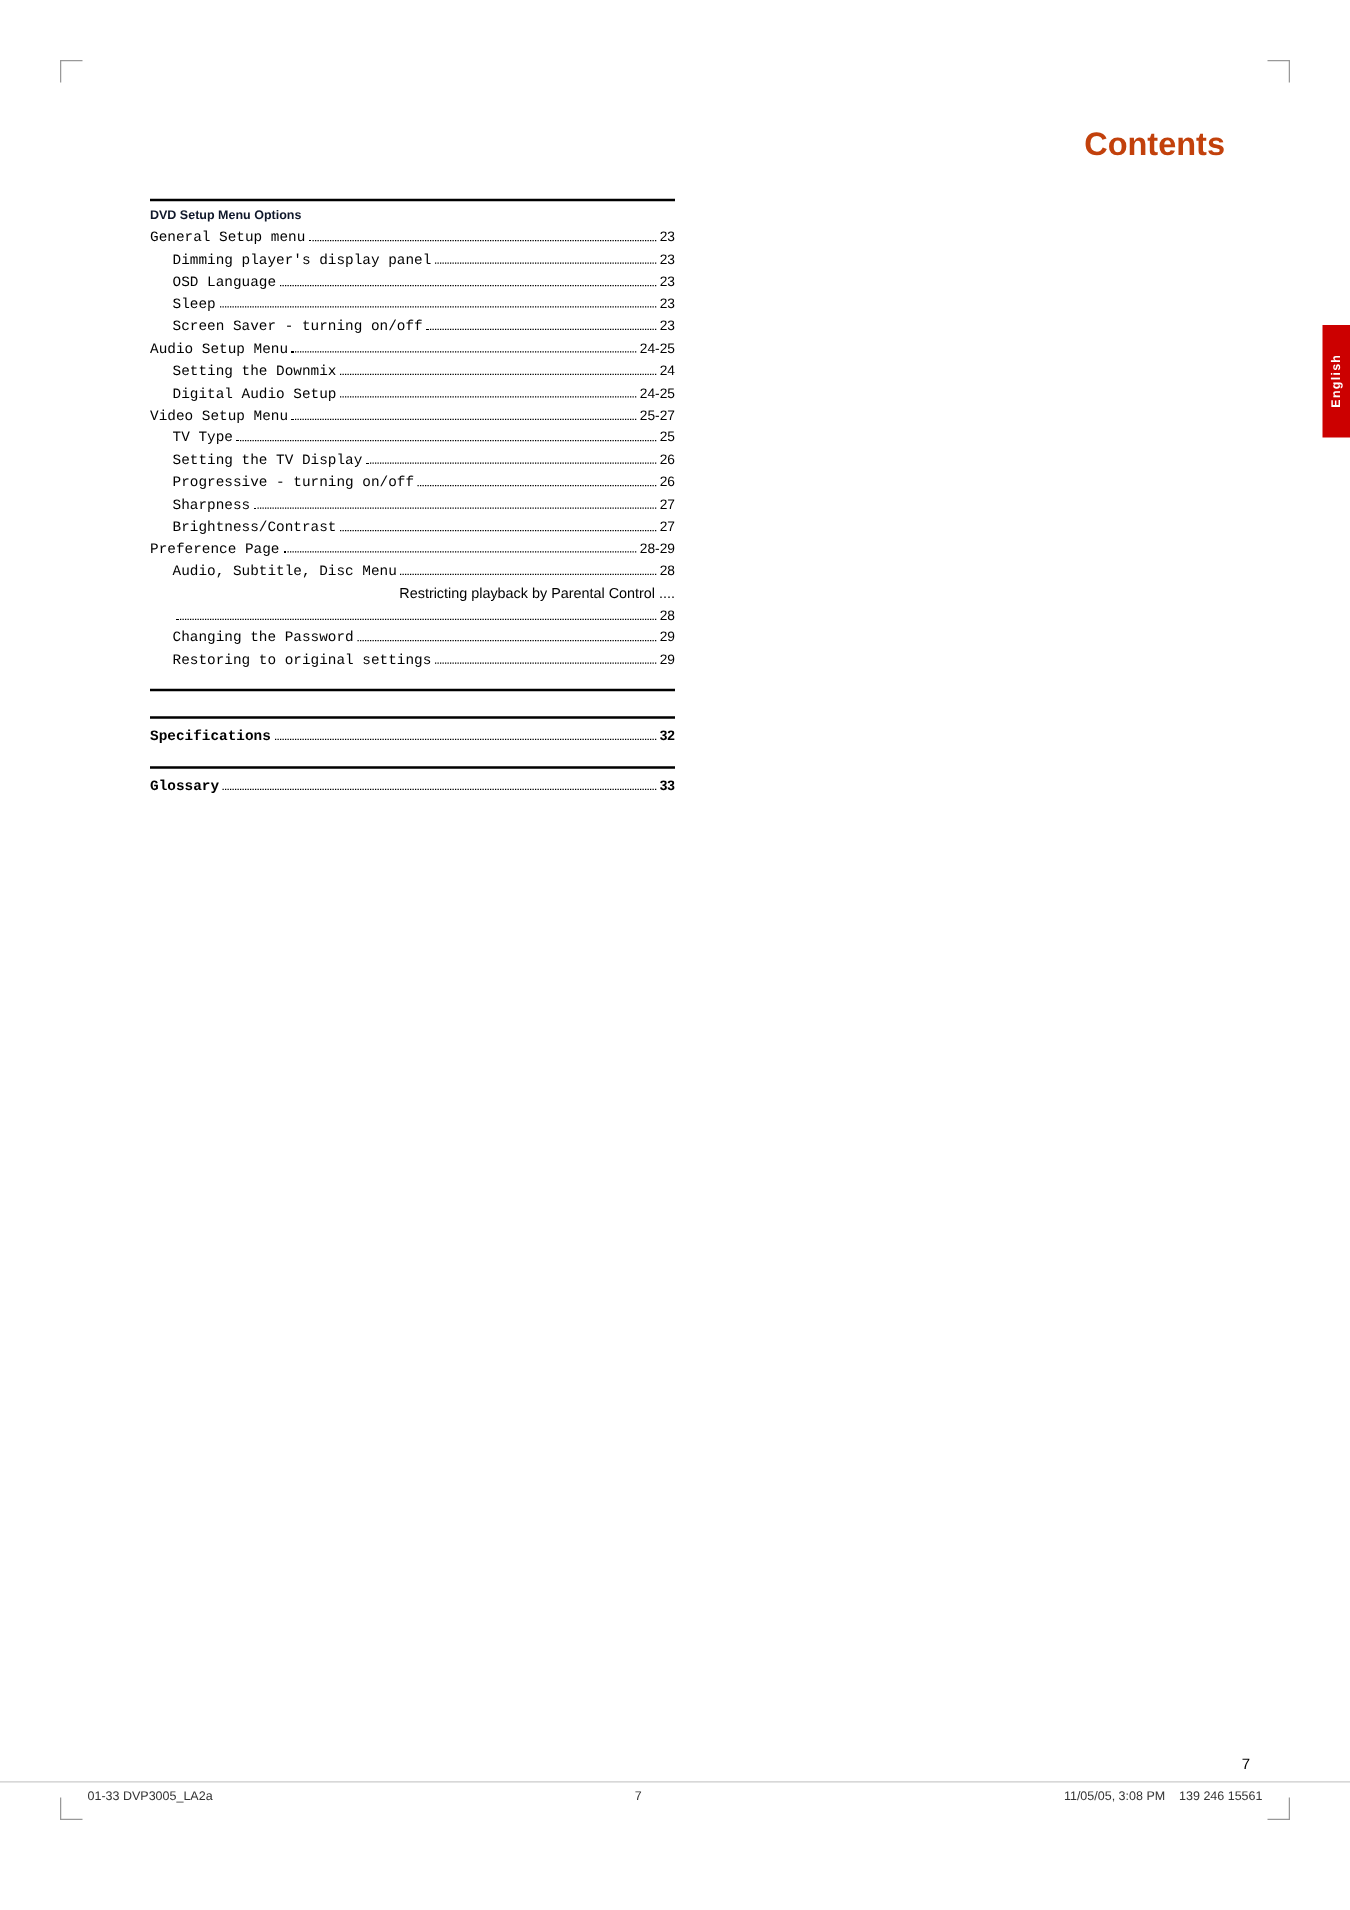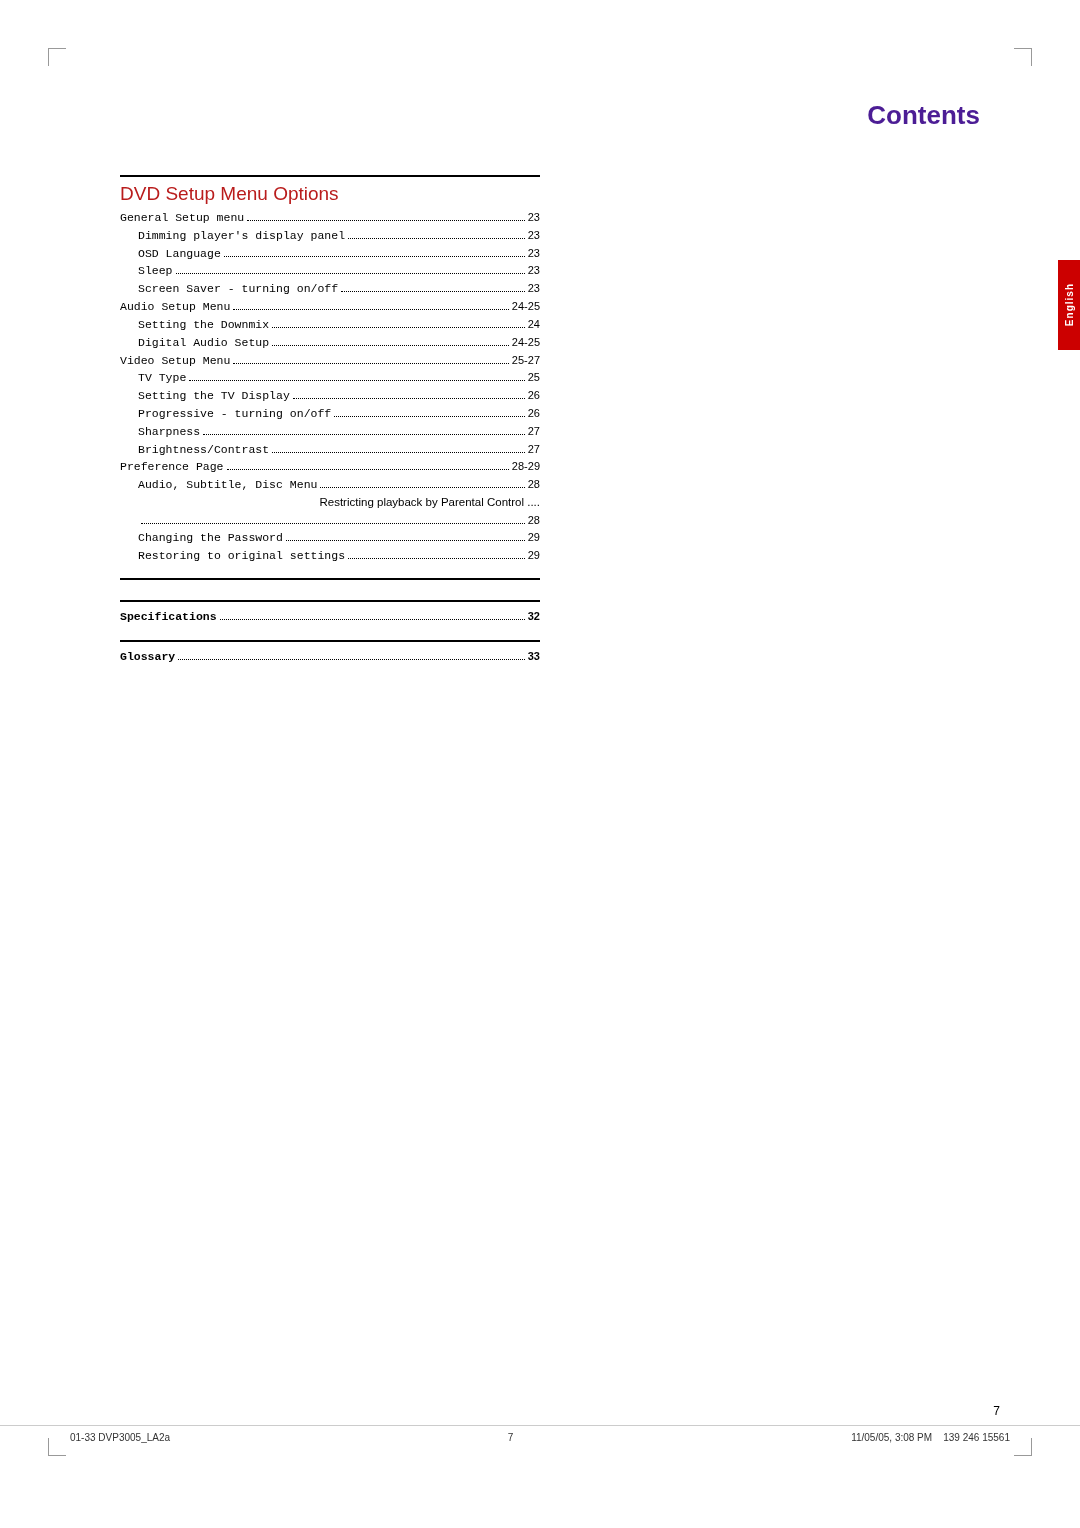--- a/index.html
+++ b/index.html
@@ -65,42 +65,42 @@
       top: 100px;
       left: 120px;
       right: 60px;
     }
 
     
     .page-title {
       text-align: right;
       font-size: 26px;
       font-weight: bold;
-      color: #4c1d95;
-      margin-bottom: 44px;
+      color: #c2410c;
+      margin-bottom: 28px;
       padding-right: 40px;
     }
 
     
     .section-divider {
       border: none;
       border-top: 2px solid #000;
       margin-bottom: 6px;
       width: 420px;
     }
 
     
     .toc {
       width: 420px;
     }
 
     .toc-section-header {
-      font-size: 19px;
-      font-weight: normal;
-      color: #b91c1c;
+      font-size: 10px;
+      font-weight: bold;
+      color: #0f172a;
       margin-bottom: 4px;
     }
 
     .toc-item {
       display: flex;
       justify-content: space-between;
       align-items: baseline;
       font-size: 11.5px;
       color: #000;
       line-height: 1.55;

